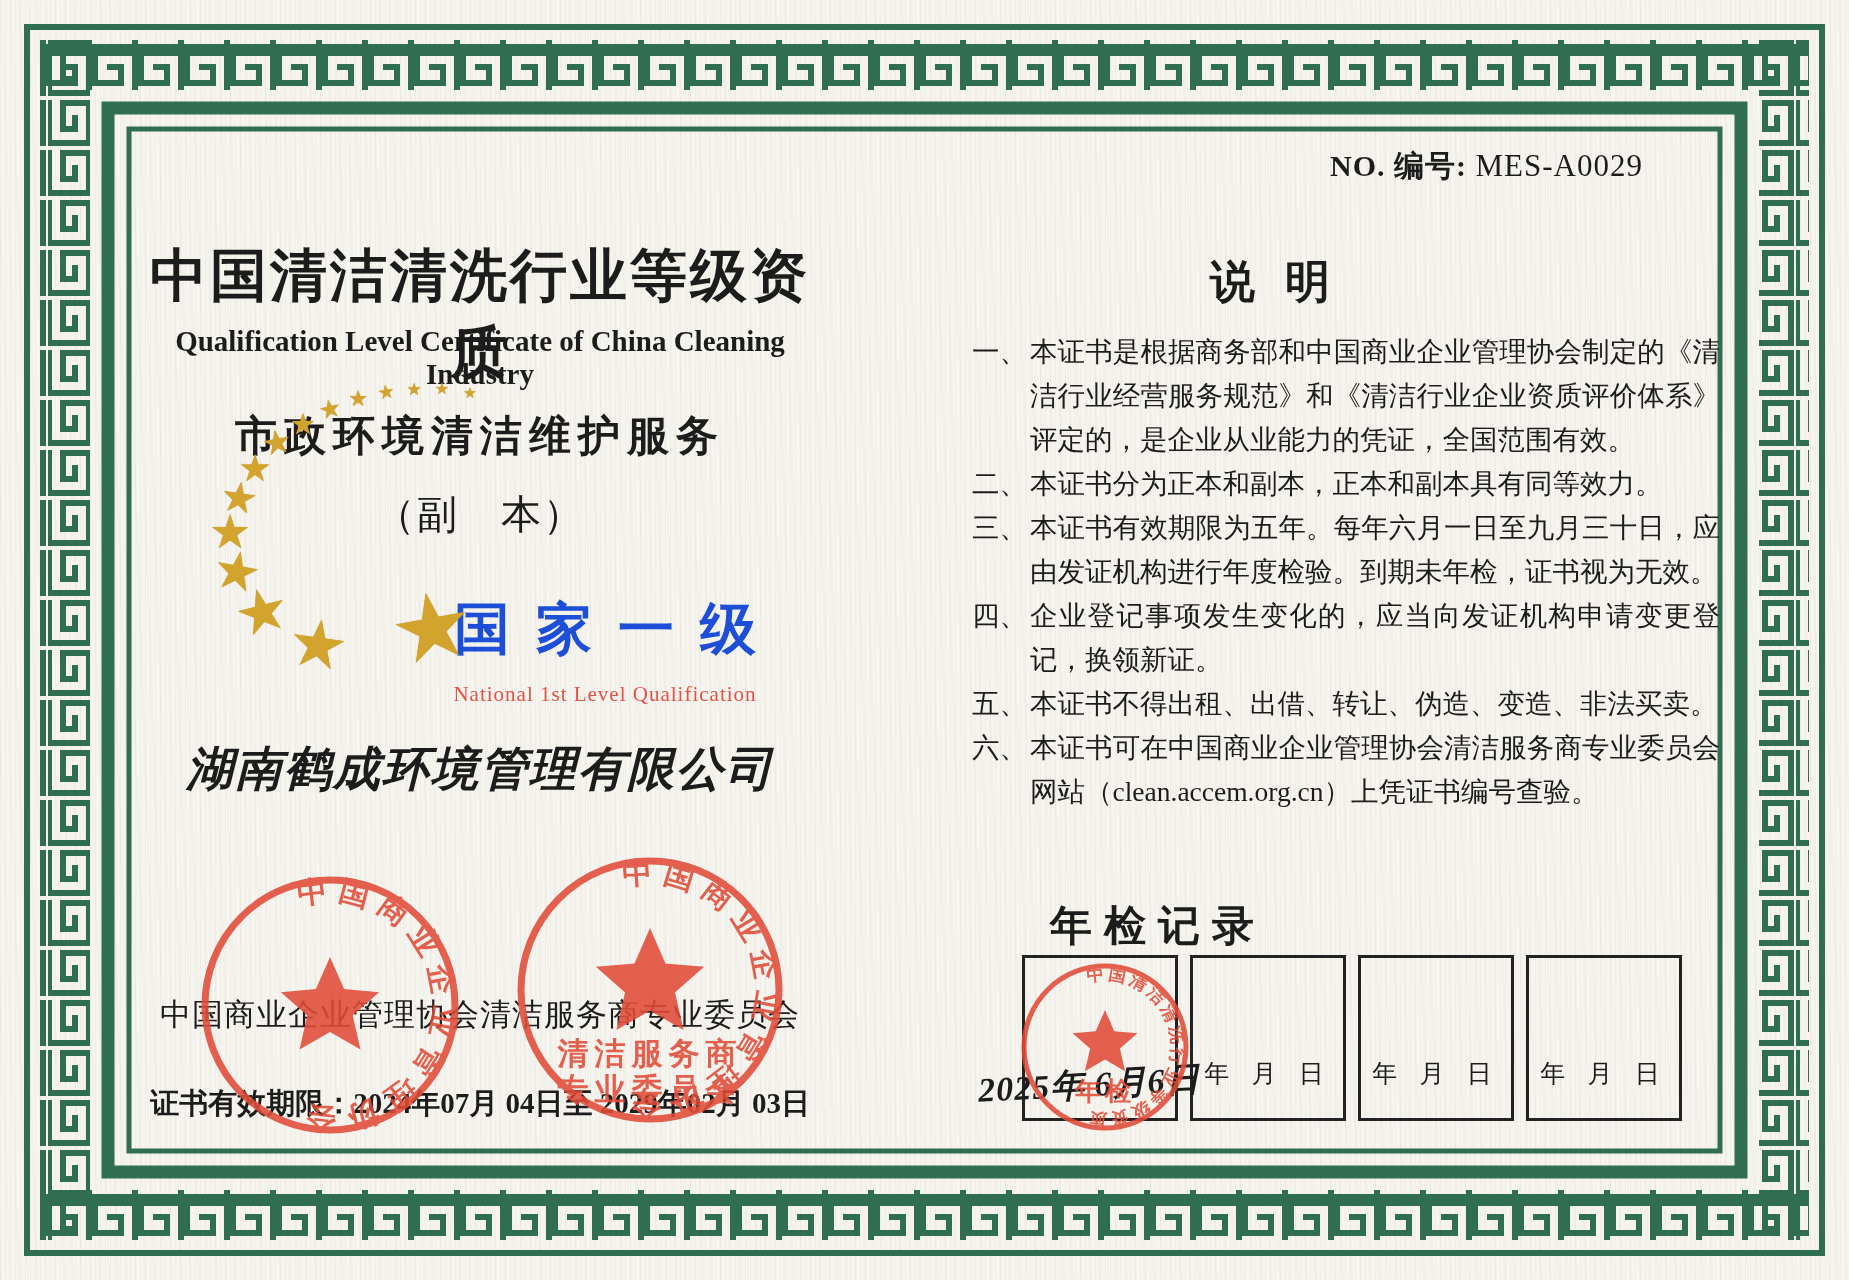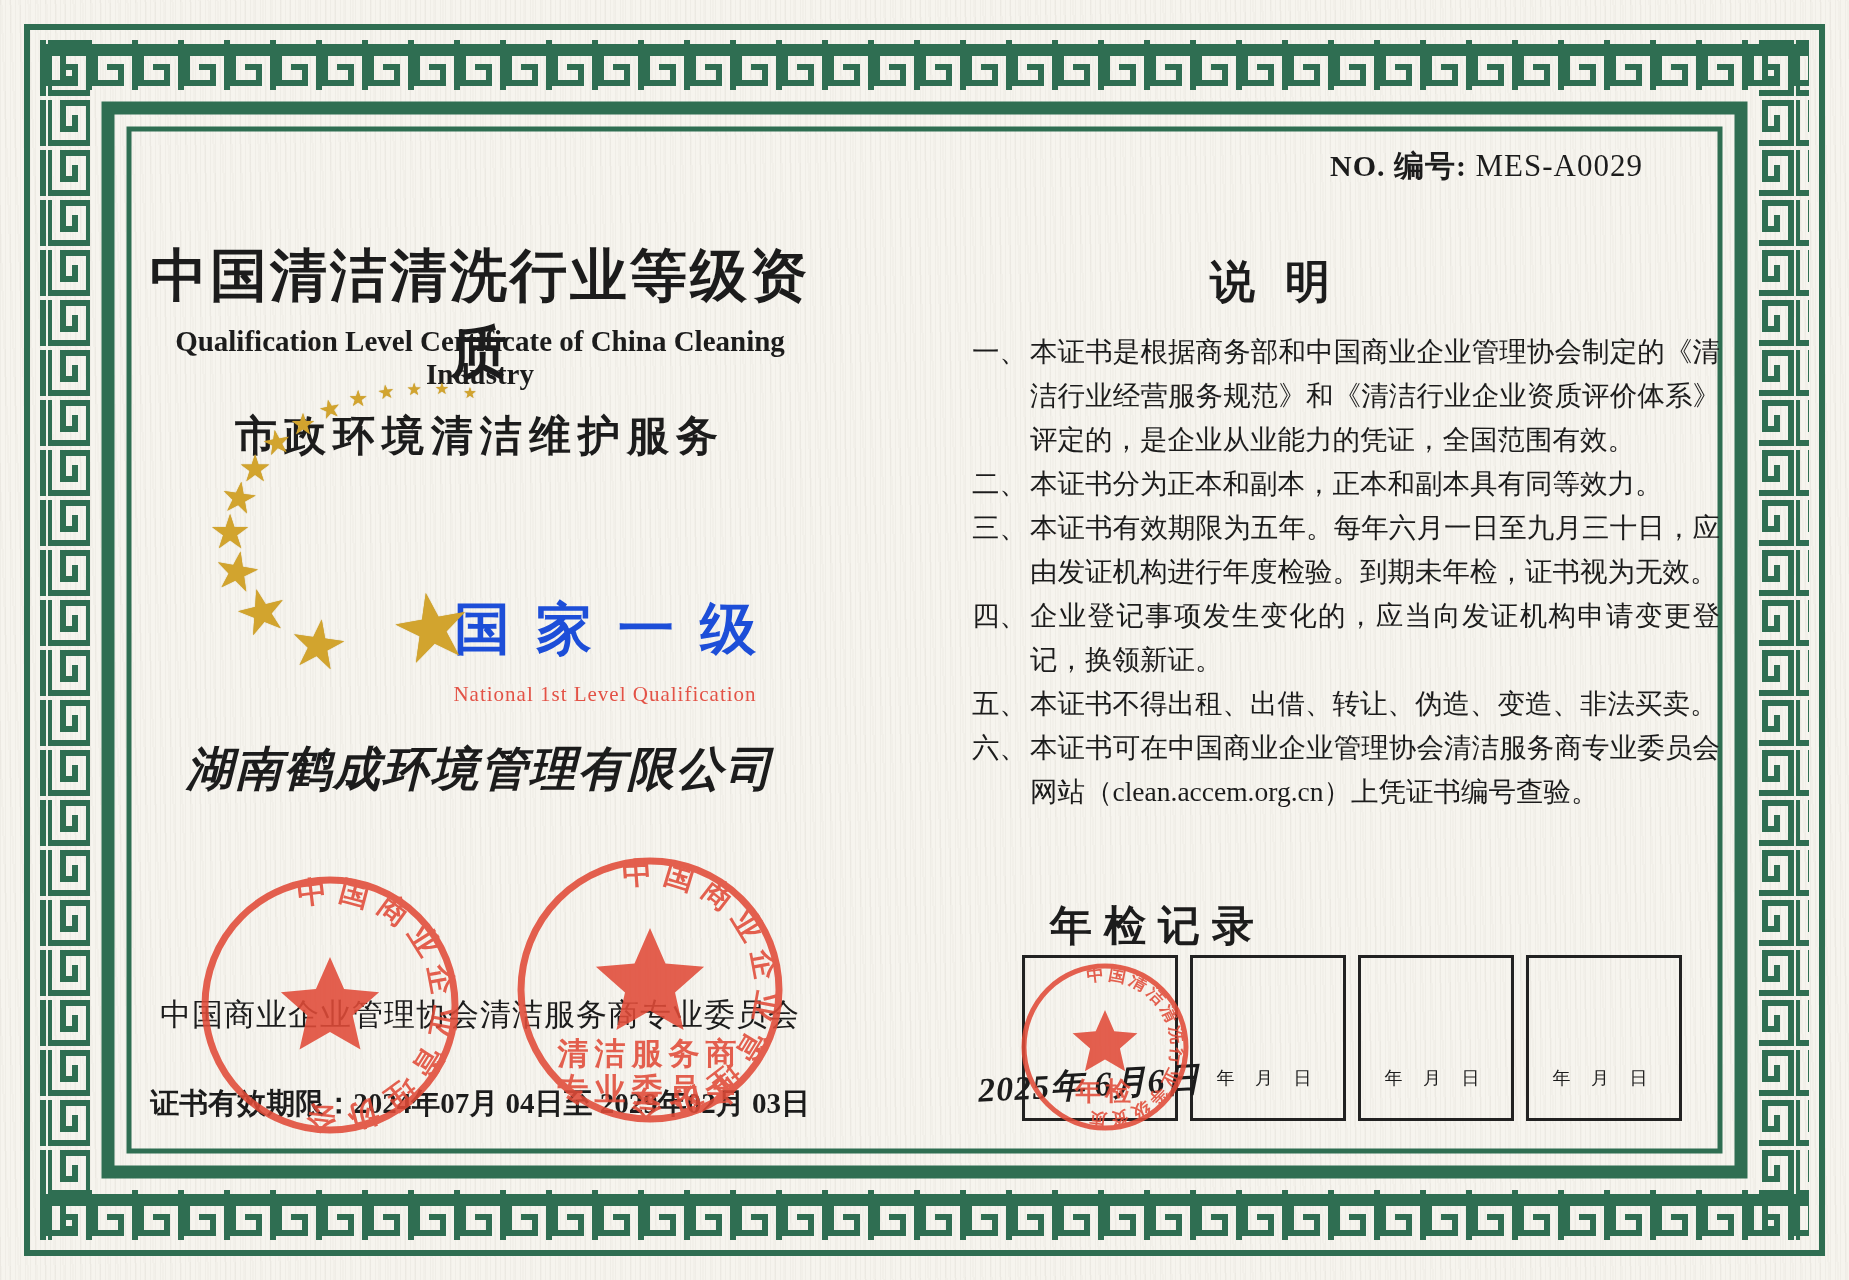--- a/index.html
+++ b/index.html
@@ -33,21 +33,21 @@
   .validity{left:0;top:1058px;width:680px;text-align:center;font-size:29px;font-weight:bold;margin-top:26px;}
   .star{position:absolute;color:#d2a42e;text-shadow:0 0 1px #b8922a;transform:translate(-50%,-50%);line-height:1;z-index:2;}
   
   .notes-head{left:1180px;top:252px;width:360px;text-align:left;font-size:45px;font-weight:bold;letter-spacing:30px;text-indent:30px;}
   .notes{left:972px;top:330px;width:748px;}
   .note-row{display:flex;align-items:flex-start;font-size:27.5px;line-height:44px;}
   .note-num{flex:0 0 58px;}
   .note-text{flex:1;text-align:justify;}
   .annual-head{left:1050px;top:898px;font-size:42px;font-weight:bold;letter-spacing:12px;}
   .check-box{position:absolute;top:955px;width:150px;height:160px;border:3px solid #222;}
-  .box-date-label{position:absolute;left:0;bottom:28px;width:100%;text-align:center;font-size:18px;letter-spacing:8px;}
+  .box-date-label{position:absolute;left:0;bottom:28px;width:100%;text-align:center;font-size:25px;letter-spacing:8px;}
   .hand-date{left:978px;top:1062px;font-size:34px;font-weight:bold;transform:rotate(-3deg);letter-spacing:1px;z-index:4;font-style:italic;}
   
   .seal-svg{position:absolute;z-index:5;opacity:.88;}
 </style>
 </head>
 <body>
 
 <svg id="border-svg" width="1849" height="1280" viewBox="0 0 1849 1280">
   <defs>
     <pattern id="mh" width="46" height="50" patternUnits="userSpaceOnUse">
@@ -75,20 +75,21 @@
 
   <div class="abs serial">
     <span>NO. 编号:</span>
     <span class="val">MES-A0029</span>
   </div>
 
   <div class="abs leftcol">
     <div class="abs title-cn">中国清洁清洗行业等级资质</div>
     <div class="abs title-en">Qualification Level Certificate of China Cleaning Industry</div>
     <div class="abs service">市政环境清洁维护服务</div>
+    <div class="abs copy">（副　本）</div>
     <div class="abs level-cn">国家一级</div>
     <div class="abs level-en">National 1st Level Qualification</div>
     <div class="abs company">湖南鹤成环境管理有限公司</div>
     <div class="abs issuer2">中国商业企业管理协会清洁服务商专业委员会</div>
     <div class="abs validity">证书有效期限：2024年07月 04日至  2029年02月 03日</div>
   </div>
 
   <div>
     <span class="star" style="left:470px;top:393px;font-size:15px;">★</span>
     <span class="star" style="left:442px;top:389px;font-size:16px;">★</span>

